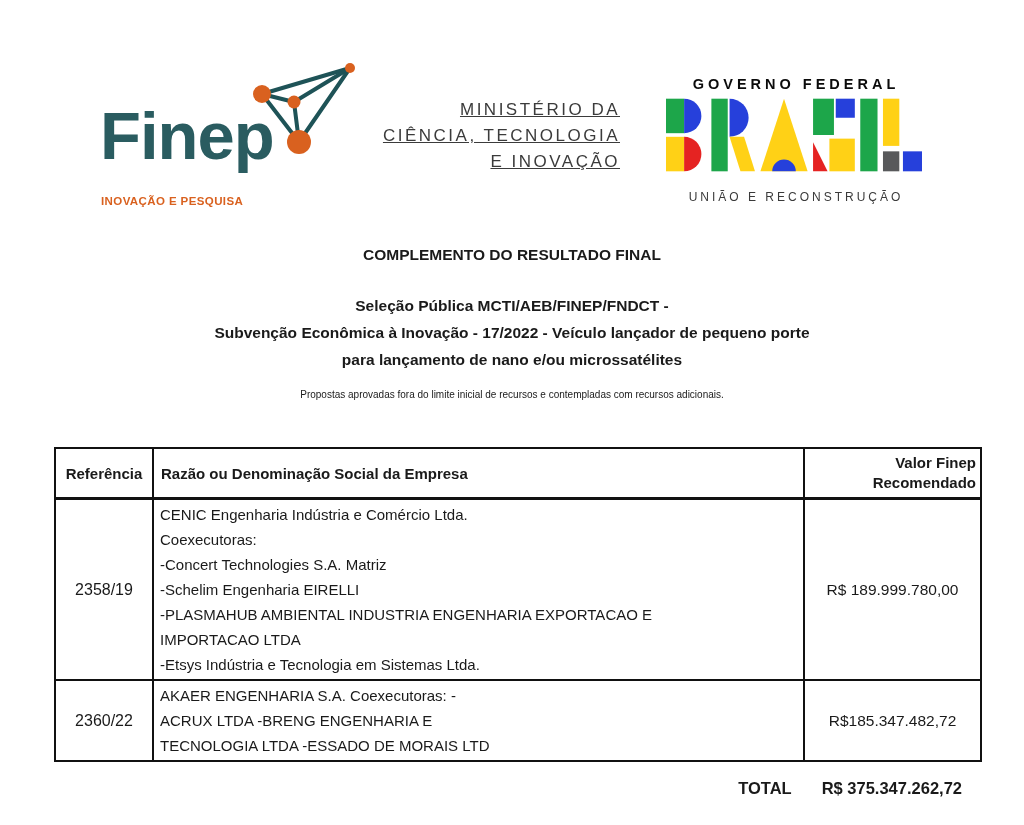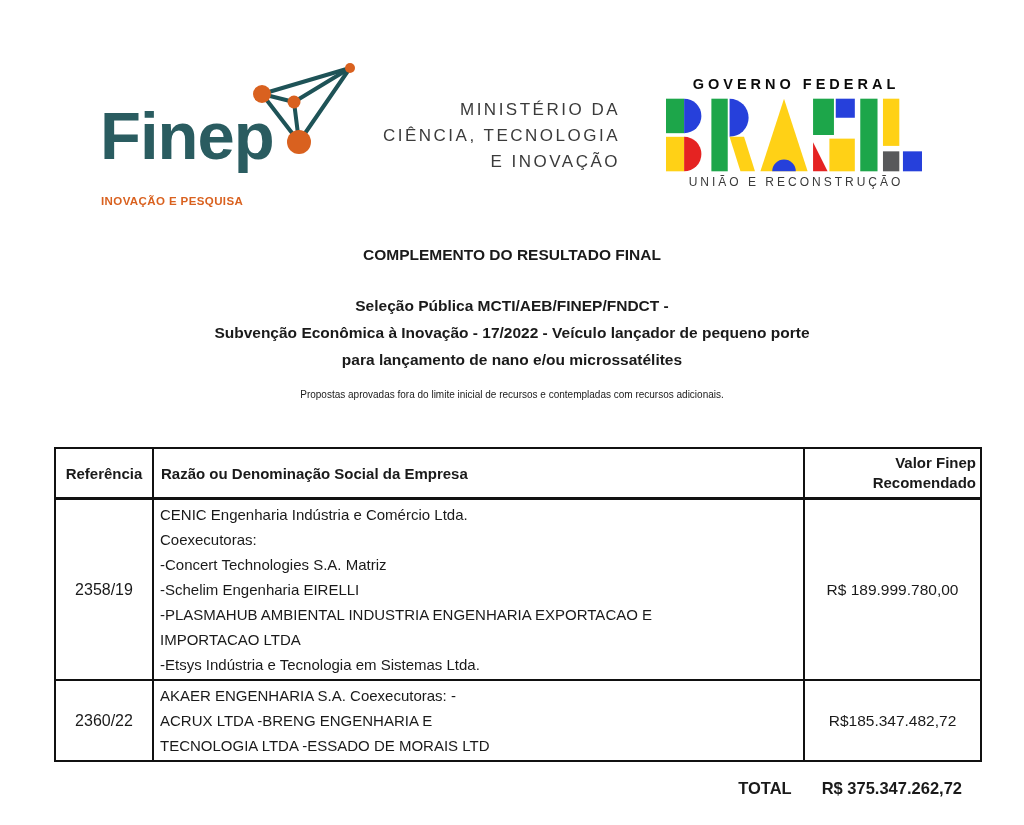--- a/index.html
+++ b/index.html
@@ -17,28 +17,28 @@
   }
   .finep-tag{
     position:absolute;left:1px;top:119px;font-size:11.5px;font-weight:bold;
     color:#d9611f;letter-spacing:0.4px;white-space:nowrap;margin-top:20px;
   }
   .finep-net{position:absolute;left:142px;top:0;width:120px;height:102px}
 
   
   .ministry{
     left:370px;top:97px;width:250px;text-align:right;
-    font-size:17px;letter-spacing:2.5px;line-height:26px;color:#3b3b3b;
+    font-size:17px;letter-spacing:2.5px;line-height:26px;color:#3b3b3b;text-decoration:underline;
   }
 
   
   .governo{left:666px;top:76px;width:260px;text-align:center}
   .gov-top{font-size:14.5px;font-weight:bold;letter-spacing:4px;color:#0b0b0b;white-space:nowrap}
   .brasil-svg{margin-top:6px;width:256px;height:74px;display:block}
-  .gov-bottom{font-size:12px;letter-spacing:3px;color:#3a3a3a;margin-top:3px;white-space:nowrap}
+  .gov-bottom{font-size:12px;letter-spacing:3px;color:#3a3a3a;margin-top:18px;white-space:nowrap}
 
   
   .doc-title{left:0;top:246px;width:1024px;text-align:center;font-size:15.5px;font-weight:bold}
   .subtitle{left:0;top:292px;width:1024px;text-align:center;font-size:15.5px;font-weight:bold;line-height:27px}
   .intro{left:0;top:389px;width:1024px;text-align:center;font-size:10px}
 
   
   .results-table{
     position:absolute;left:54px;top:447px;width:908px;
     border-collapse:collapse;table-layout:fixed;font-size:15px;

